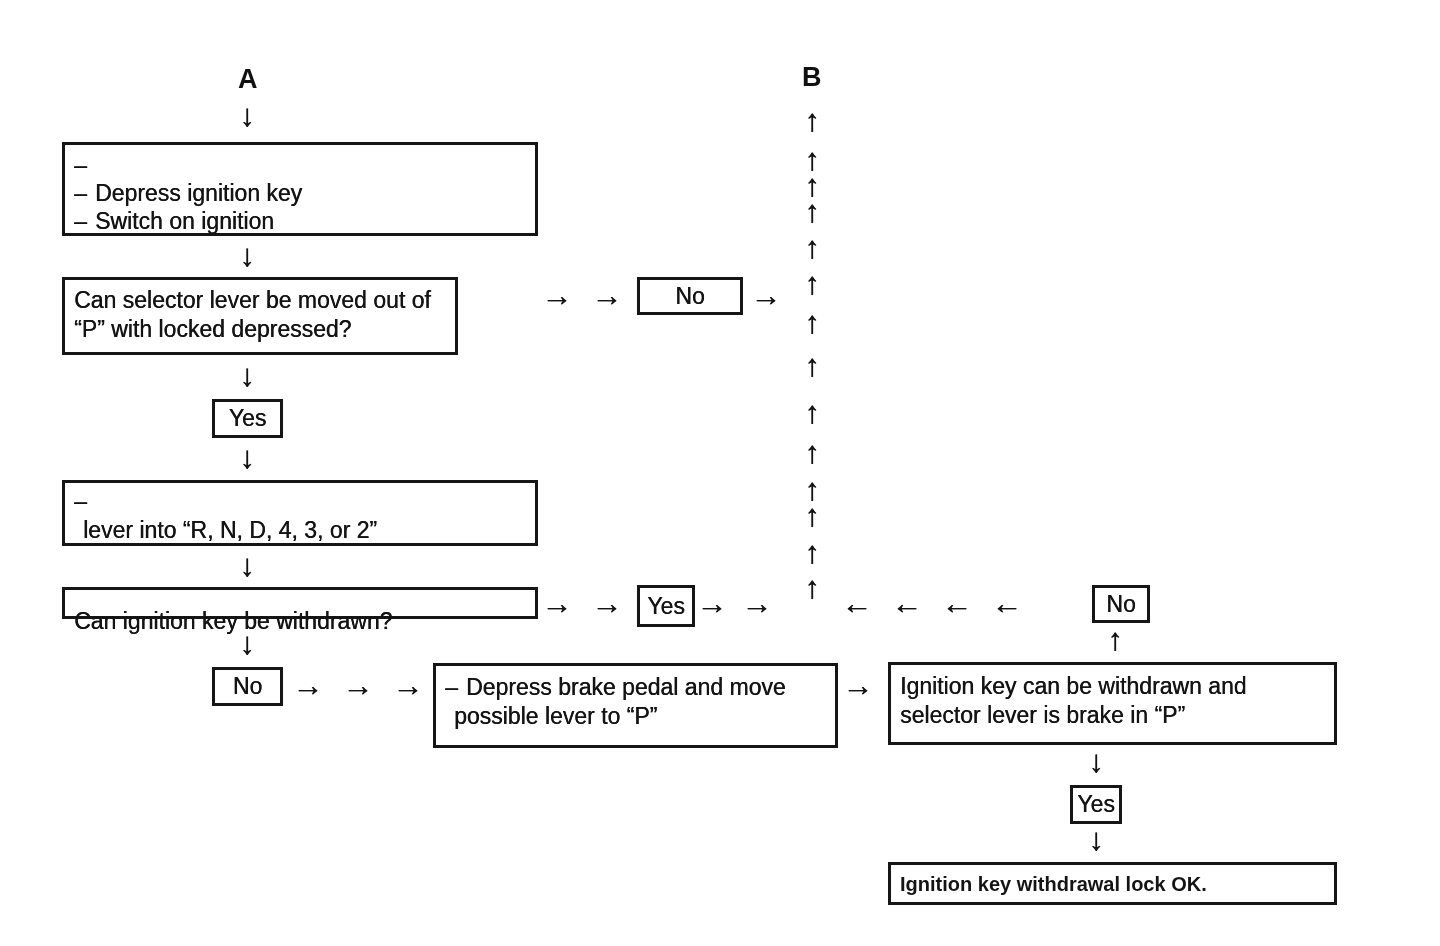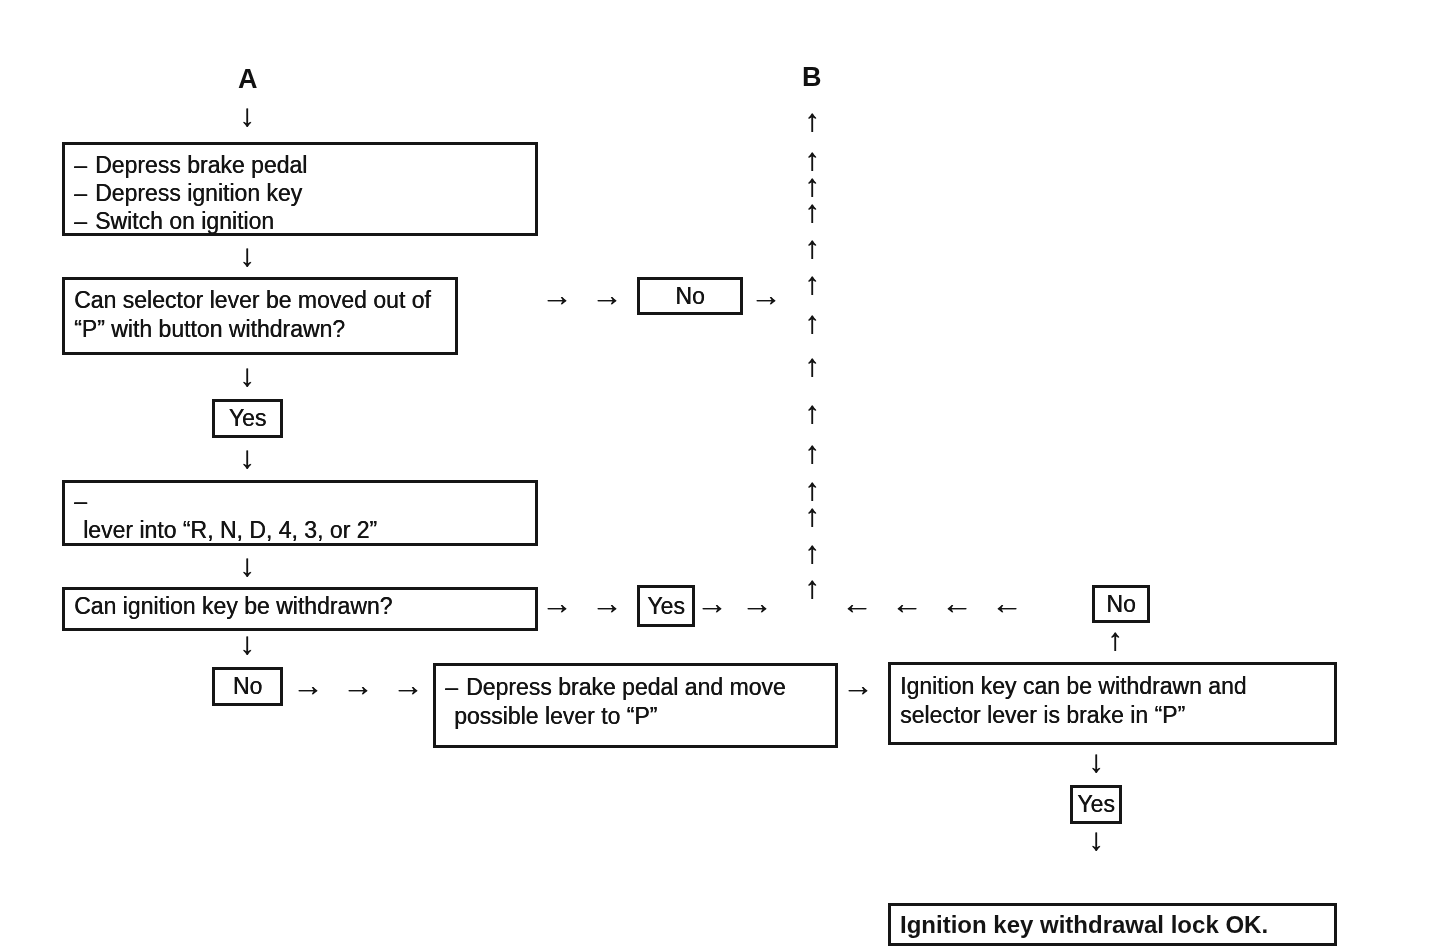--- a/index.html
+++ b/index.html
@@ -50,25 +50,24 @@
     font-size: 23px;
     text-align: center;
     display: flex;
     align-items: center;
     justify-content: center;
     text-shadow: 0.4px 0 0 currentColor;
     padding: 0;
   }
   .result {
     font-weight: bold;
-    font-size: 24px;
+    font-size: 20px;
     line-height: 34px;
     text-shadow: none;
     padding-top: 2px;
-    margin-top: 41px;
   }
   .ar {
     position: absolute;
     width: 36px;
     height: 36px;
     font-size: 31px;
     line-height: 36px;
     text-align: center;
     color: #141414;
     text-shadow: 0.4px 0 0 currentColor;
@@ -85,52 +84,51 @@
   <div class="ar" style="left:229px;top:98px;">↓</div>
   <div class="ar" style="left:229px;top:238px;">↓</div>
   <div class="ar" style="left:229px;top:358px;">↓</div>
   <div class="ar" style="left:229px;top:440px;">↓</div>
   <div class="ar" style="left:229px;top:548px;">↓</div>
   <div class="ar" style="left:229px;top:626px;">↓</div>
 
   <div class="box" style="left:62px;top:142px;width:476px;height:94px;">
     <div class="bline">
       <span class="dash">–</span>
-      <span>Depress brake pedal</span>
     </div>
     <div class="bline">
       <span class="dash">–</span>
       <span>Depress ignition key</span>
     </div>
     <div class="bline">
       <span class="dash">–</span>
       <span>Switch on ignition</span>
     </div>
   </div>
 
   <div class="box" style="left:62px;top:277px;width:396px;height:78px;line-height:29px;">
     <div class="plain">Can selector lever be moved out of</div>
-    <div class="plain">“P” with button withdrawn?</div>
+    <div class="plain">“P” with locked depressed?</div>
   </div>
 
   <div class="ar" style="left:539px;top:278px;">→</div>
   <div class="ar" style="left:589px;top:278px;">→</div>
   <div class="small-box" style="left:637px;top:277px;width:106px;height:38px;">No</div>
   <div class="ar" style="left:748px;top:278px;">→</div>
 
   <div class="small-box" style="left:212px;top:399px;width:71px;height:39px;">Yes</div>
 
   <div class="box" style="left:62px;top:480px;width:476px;height:66px;padding-top:4px;line-height:29px;">
     <div class="bline">
       <span class="dash">–</span>
     </div>
     <div class="cont">lever into “R, N, D, 4, 3, or 2”</div>
   </div>
 
-  <div class="box" style="left:62px;top:587px;width:476px;height:44px;padding-top:1px;line-height:30px;">
+  <div class="box" style="left:62px;top:587px;width:476px;height:32px;padding-top:16px;line-height:30px;">
     <div class="plain">Can ignition key be withdrawn?</div>
   </div>
 
   <div class="ar" style="left:539px;top:586px;">→</div>
   <div class="ar" style="left:589px;top:586px;">→</div>
   <div class="small-box" style="left:637px;top:585px;width:58px;height:42px;">Yes</div>
   <div class="ar" style="left:694px;top:586px;">→</div>
   <div class="ar" style="left:739px;top:586px;">→</div>
   <div class="ar" style="left:839px;top:586px;">←</div>
   <div class="ar" style="left:889px;top:586px;">←</div>

